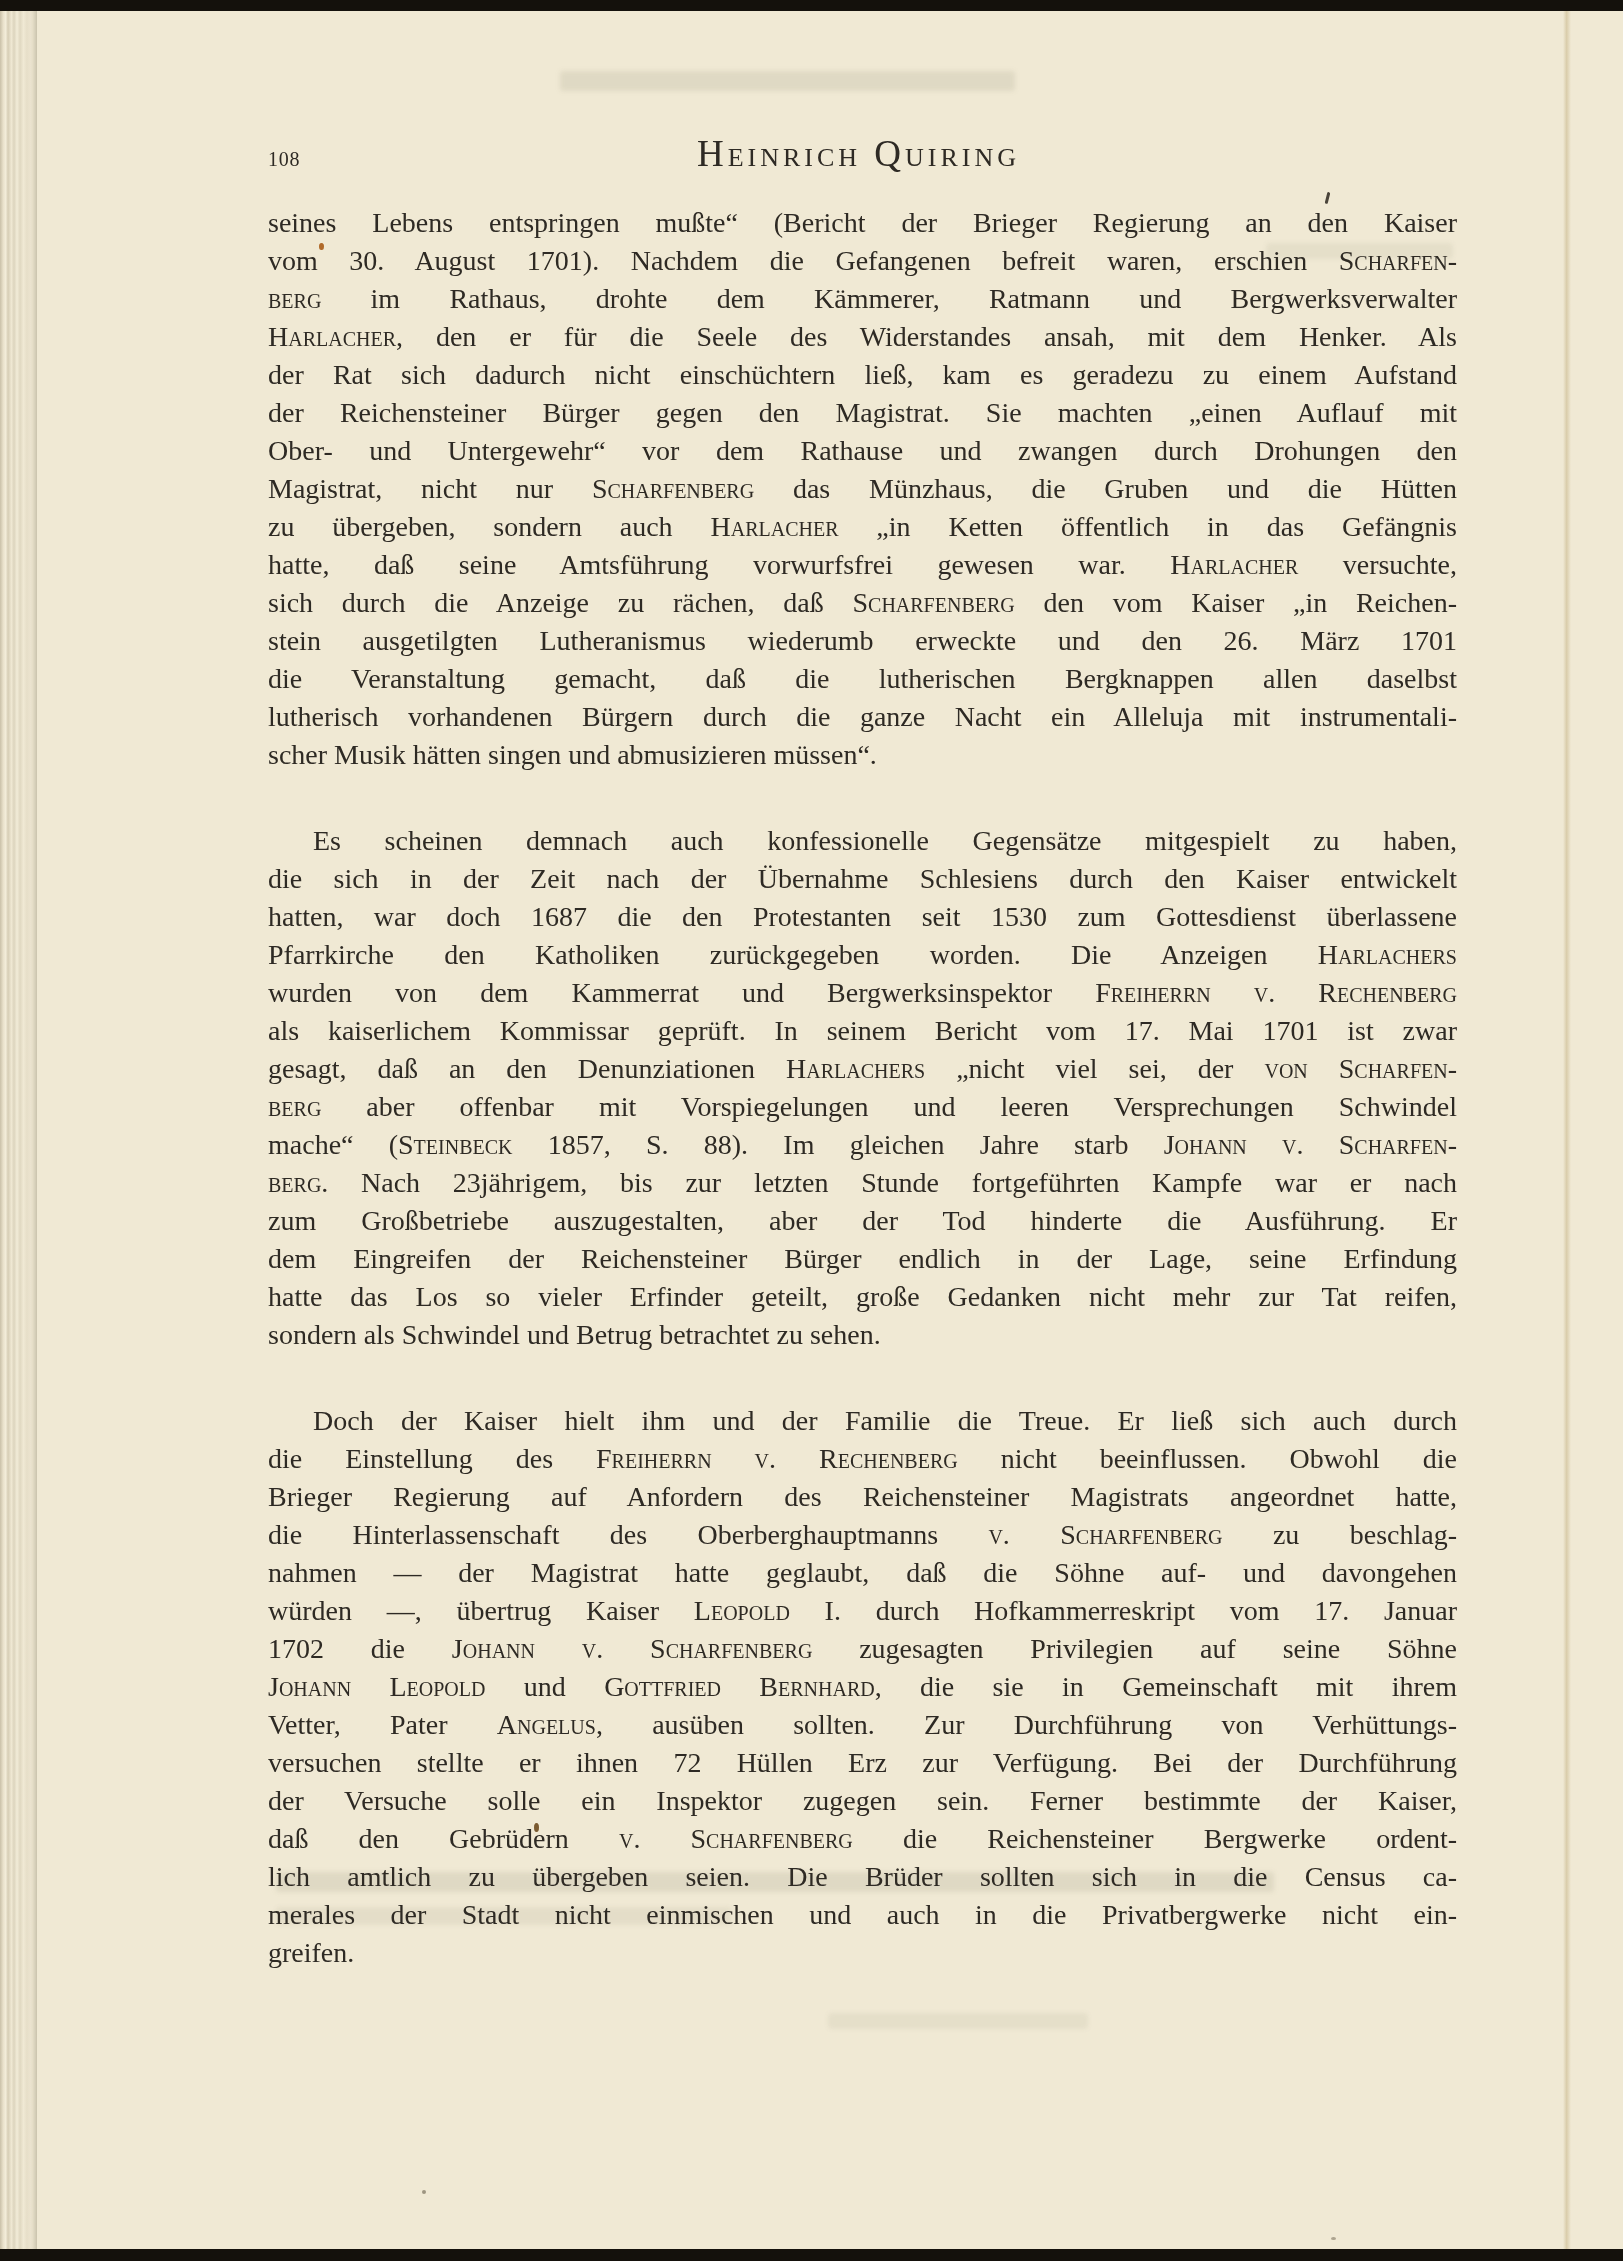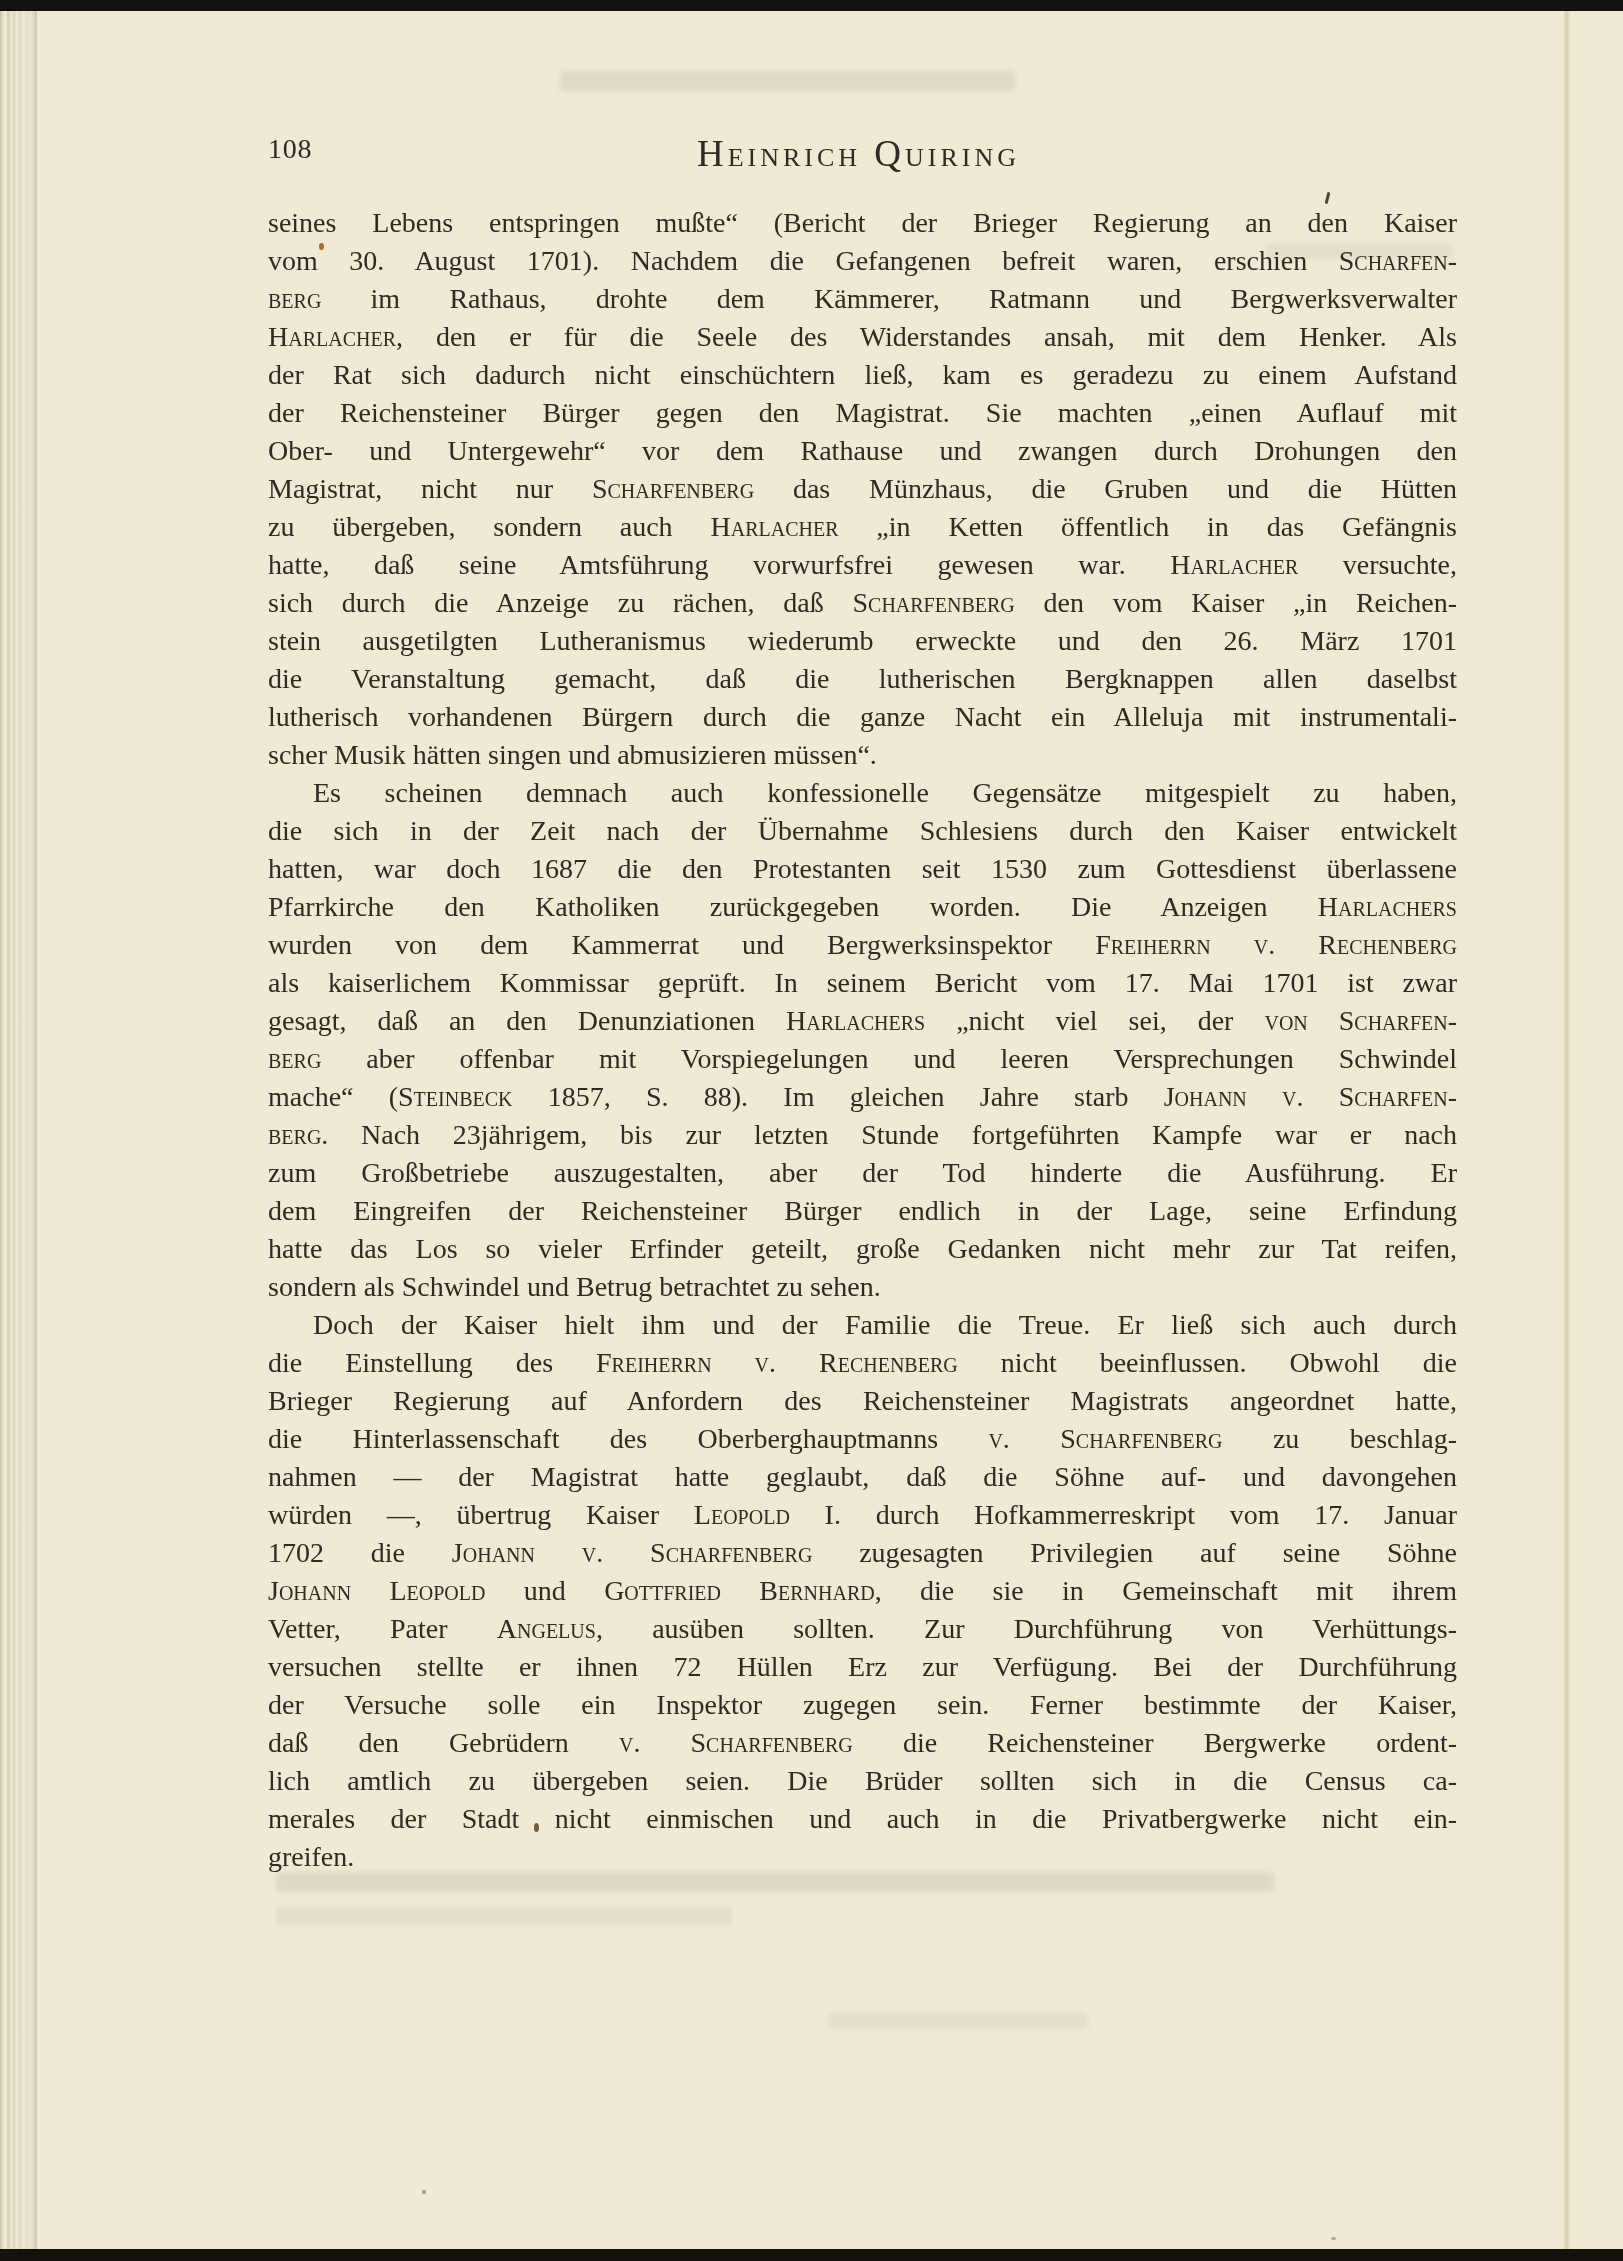--- a/index.html
+++ b/index.html
@@ -78,22 +78,22 @@
     left: 268px;
     top: 132px;
     width: 1189px;
     height: 36px;
     z-index: 3;
     color: #2e2a24;
   }
   .page-number {
     position: absolute;
     left: 0;
-    top: 1px;
-    font-size: 28px;
+    top: 16px;
+    font-size: 20px;
     letter-spacing: 0.8px;
   }
   .head-title {
     position: absolute;
     left: 0;
     right: 8px;
     top: 0;
     text-align: center;
     font-variant: small-caps;
     font-size: 37px;
@@ -110,21 +110,21 @@
     color: #2e2a24;
     font-size: 28px;
     line-height: 38px;
   }
   .line {
     white-space: normal;
     text-align: justify;
     text-align-last: justify;
   }
   .line.last { text-align-last: left; }
-  .line.indent { padding-left: 45px; }
+  .line.indent { padding-left: 45px; margin-top: 48px; }
   .sc { font-variant: small-caps; }
 
   
   .ghost {
     position: absolute;
     z-index: 2;
     background: rgba(110,104,80,0.12);
     filter: blur(2.4px);
     border-radius: 3.2px;
   }

